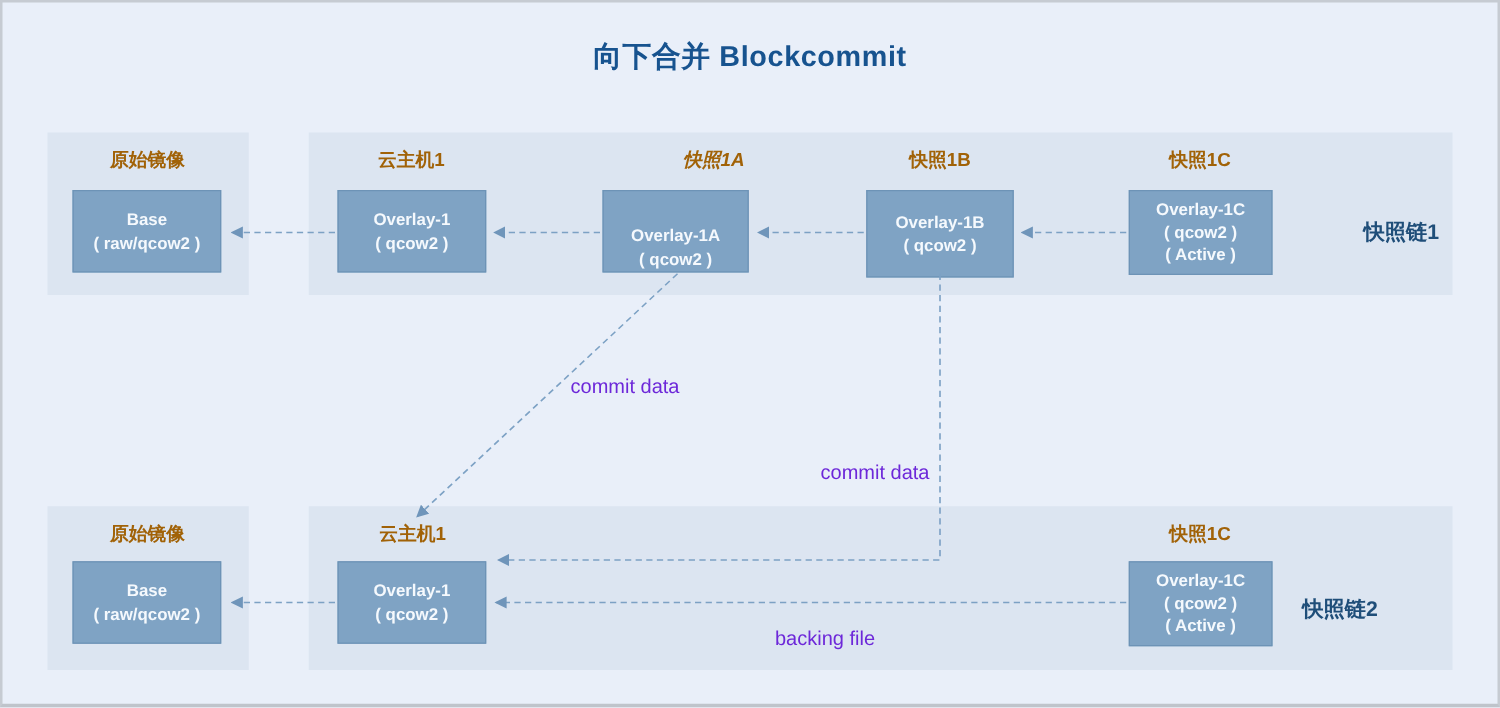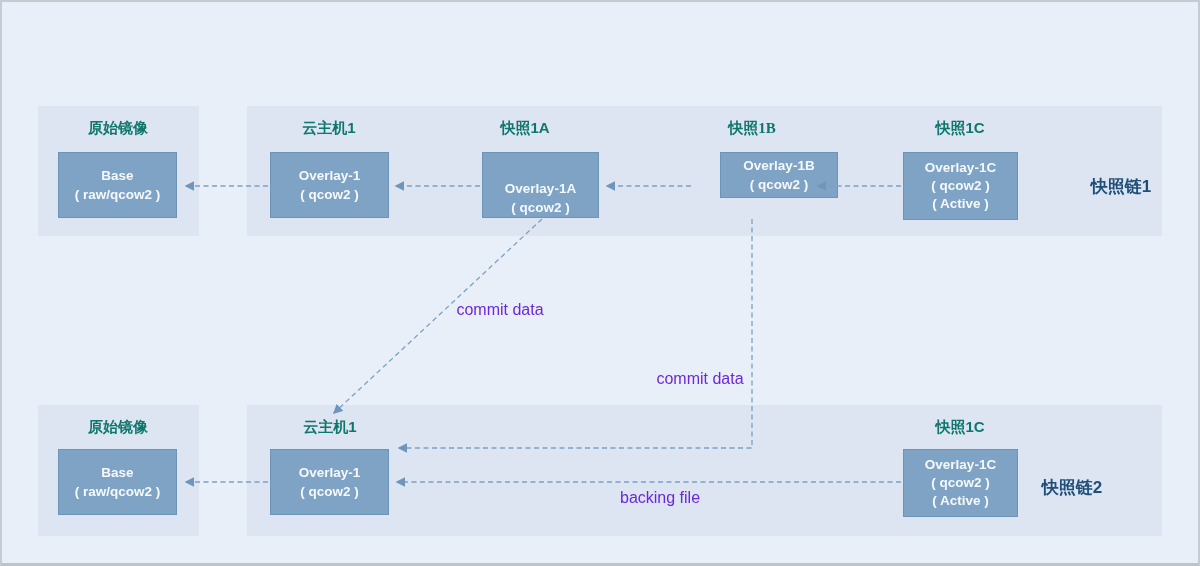--- a/index.html
+++ b/index.html
@@ -15,21 +15,21 @@
   }
   .page-title{
     position:absolute;left:0;right:0;top:28px;
     text-align:center;
     font-size:23px;font-weight:bold;color:#17538f;
     letter-spacing:0.5px;
   }
   .panel{position:absolute;background:#dce5f1;}
   .node-label{
     position:absolute;transform:translateX(-50%);
-    font-size:15px;font-weight:bold;color:#0f766e;white-space:nowrap;
+    font-size:15px;font-weight:bold;color:#a16207;white-space:nowrap;
   }
   .box{
     position:absolute;
     background:#7fa3c4;
     border:1px solid #6d93b6;
     box-sizing:border-box;
     color:#f5f9fd;
     display:flex;flex-direction:column;align-items:center;justify-content:center;
     text-align:center;font-size:13.5px;font-weight:bold;line-height:1.42;
   }
@@ -42,46 +42,47 @@
     font-size:16px;color:#6d28d9;white-space:nowrap;
   }
   svg.overlay{position:absolute;left:0;top:0;width:1196px;height:561px;pointer-events:none;}
   .dash{stroke:#7ca1c4;stroke-width:1.3;fill:none;stroke-dasharray:5 3.5;}
 </style>
 </head>
 <body>
 
 <div id="canvas">
 
+  <div class="page-title">向下合并 Blockcommit</div>
 
   <div class="panel" style="left:36px;top:104px;width:161px;height:130px;"></div>
   <div class="panel" style="left:245px;top:104px;width:915px;height:130px;"></div>
   <div class="panel" style="left:36px;top:403px;width:161px;height:131px;"></div>
   <div class="panel" style="left:245px;top:403px;width:915px;height:131px;"></div>
 
   <div class="node-label" style="left:116px;top:117px;">原始镜像</div>
   <div class="node-label" style="left:327px;top:117px;">云主机1</div>
-  <div class="node-label" style="left:523px;top:117px;">快照1A</div>
-  <div class="node-label" style="left:750px;top:117px;font-family:Liberation Serif, serif;">快照1B</div>
+  <div class="node-label" style="left:569px;top:117px;font-style:italic;">快照1A</div>
+  <div class="node-label" style="left:750px;top:117px;">快照1B</div>
   <div class="node-label" style="left:958px;top:117px;">快照1C</div>
   <div class="chain-label" style="left:1104px;top:184px;margin-left:15px;">快照链1</div>
 
   <div class="box" style="left:56px;top:150px;width:119px;height:66px;">
     <span>Base</span>
     <span>( raw/qcow2 )</span>
   </div>
   <div class="box" style="left:268px;top:150px;width:119px;height:66px;">
     <span>Overlay-1</span>
     <span>( qcow2 )</span>
   </div>
   <div class="box" style="left:480px;top:150px;width:117px;height:66px;justify-content:flex-end;">
     <span>Overlay-1A</span>
     <span>( qcow2 )</span>
   </div>
-  <div class="box" style="left:691px;top:150px;width:118px;height:46px;margin-left:27px;">
+  <div class="box" style="left:691px;top:150px;width:118px;height:70px;">
     <span>Overlay-1B</span>
     <span>( qcow2 )</span>
   </div>
   <div class="box" style="left:901px;top:150px;width:115px;height:68px;line-height:1.35;">
     <span>Overlay-1C</span>
     <span>( qcow2 )</span>
     <span>( Active )</span>
   </div>
 
   <div class="node-label" style="left:116px;top:416px;">原始镜像</div>
@@ -98,21 +99,21 @@
     <span>( qcow2 )</span>
   </div>
   <div class="box" style="left:901px;top:447px;width:115px;height:68px;line-height:1.35;">
     <span>Overlay-1C</span>
     <span>( qcow2 )</span>
     <span>( Active )</span>
   </div>
 
   <div class="note" style="left:498px;top:299px;">commit data</div>
   <div class="note" style="left:698px;top:368px;">commit data</div>
-  <div class="note" style="left:658px;top:487px;">backing file</div>
+  <div class="note" style="left:658px;top:501px;">backing file</div>
 
   <svg class="overlay" viewBox="0 0 1196 561">
     <defs>
       <marker id="arr" viewBox="0 0 10 10" refX="8.5" refY="5" markerWidth="7.5" markerHeight="7.5" orient="auto">
         <path d="M0,0 L10,5 L0,10 z" fill="#6f95ba"></path>
       </marker>
     </defs>
 
     <line class="dash" x1="266" y1="184" x2="184" y2="184" marker-end="url(#arr)"></line>
     <line class="dash" x1="478" y1="184" x2="394" y2="184" marker-end="url(#arr)"></line>

